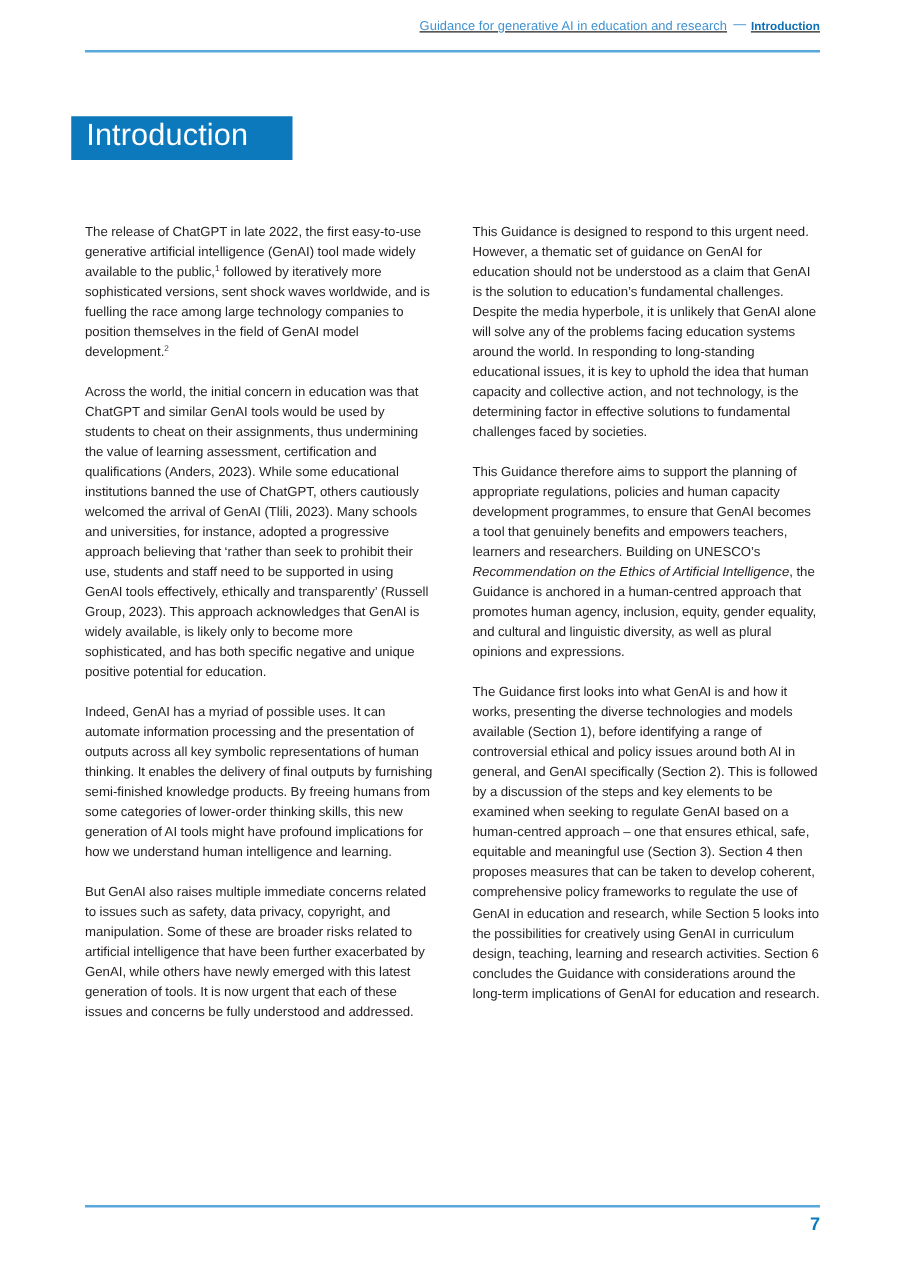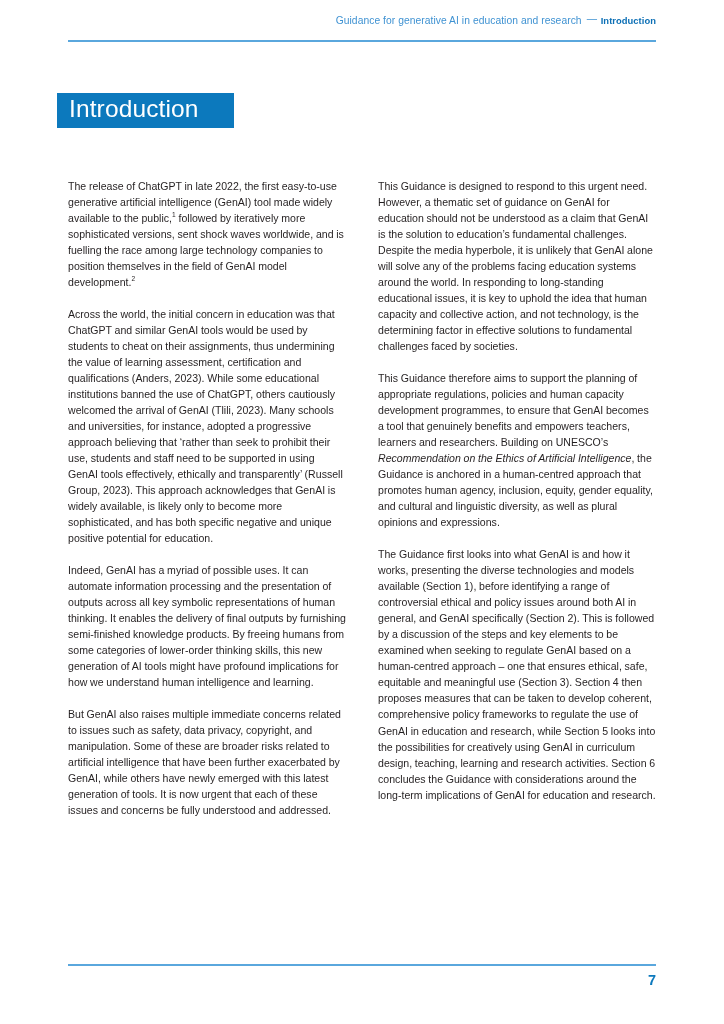--- a/index.html
+++ b/index.html
@@ -17,20 +17,21 @@
     overflow: hidden;
   }
 
   
   .page-header {
     position: absolute;
     left: 68px;
     right: 68px;
     top: 14px;
     height: 30px;
+    text-decoration: underline;
   }
   .header-line {
     text-align: right;
     font-size: 10.3px;
     letter-spacing: 0.005em;
     white-space: nowrap;
     line-height: 14px;
   }
   .header-title {
     color: #3f92d2;

